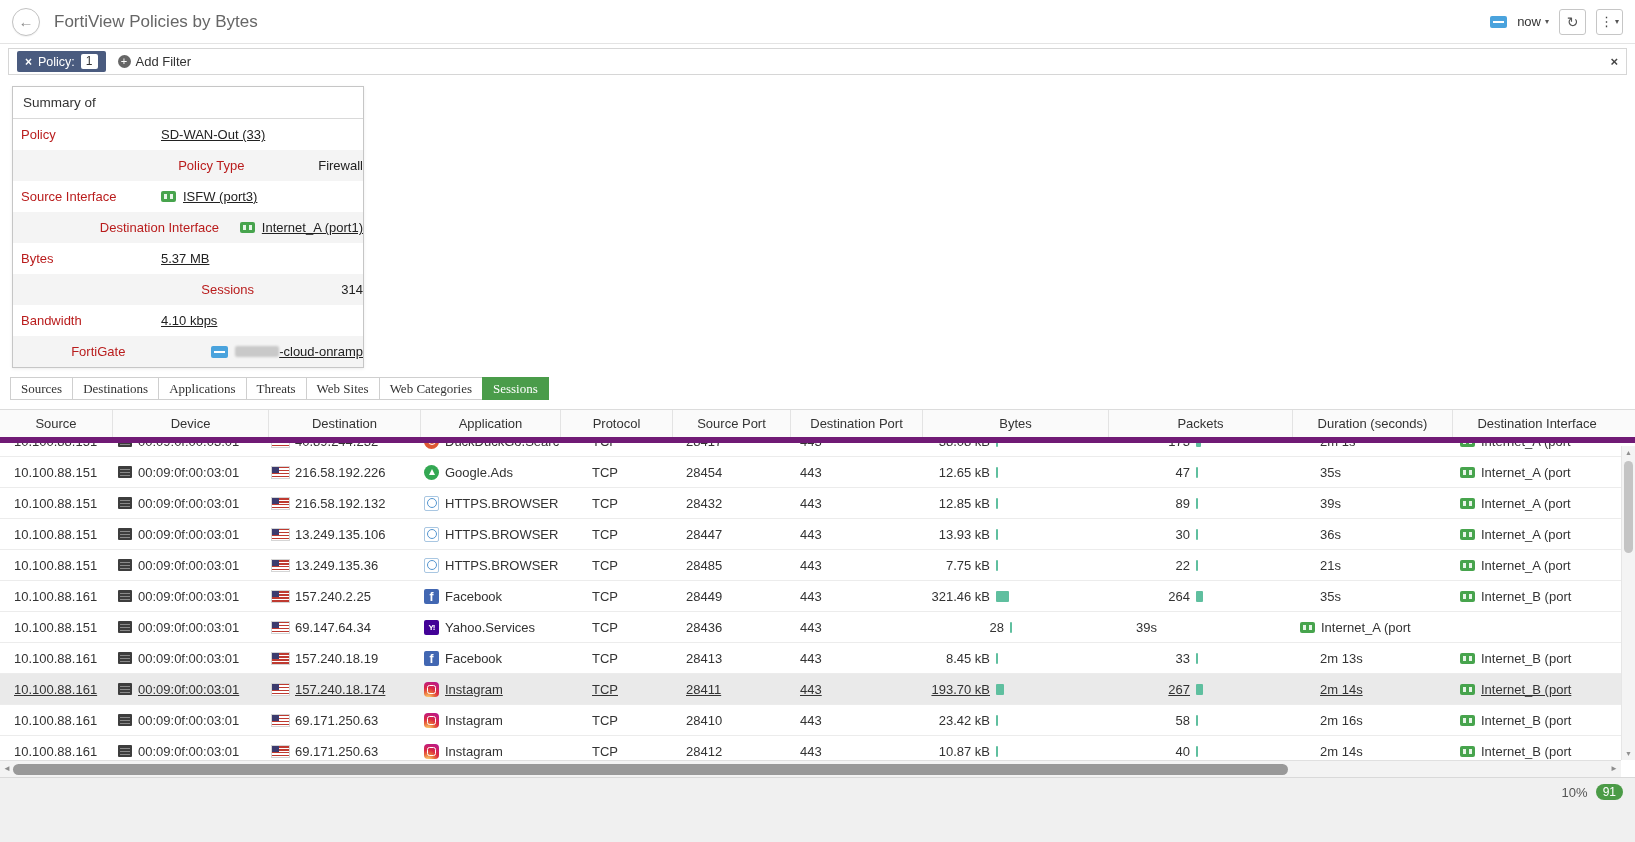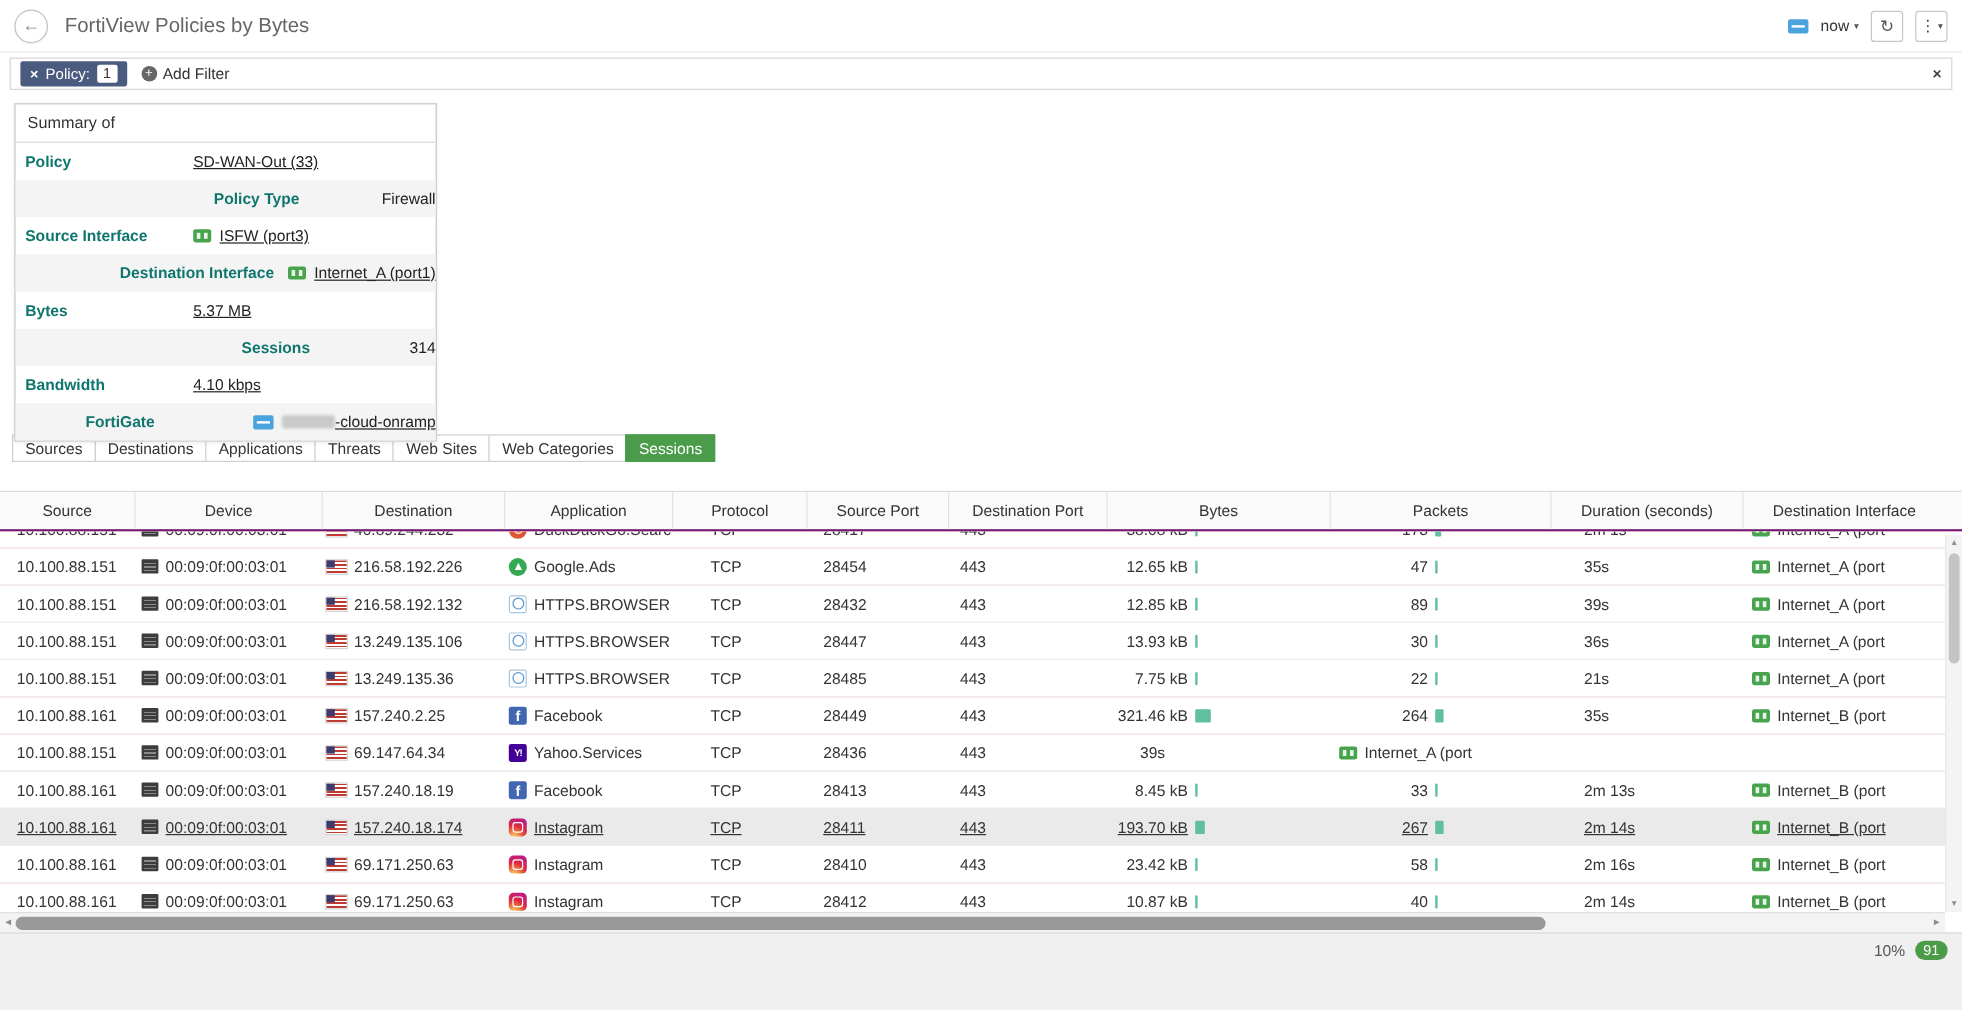--- a/index.html
+++ b/index.html
@@ -25,35 +25,35 @@
   .chip-val { background:#fff; color:#333; border-radius:2px; padding:0 5px; height:15px; line-height:15px; font-size:12px; }
   .add-filter { display:flex; align-items:center; gap:5px; font-size:13px; color:#333; background:none; border:none; cursor:pointer; font-family:inherit; }
   .plus-ic { width:13px; height:13px; border-radius:50%; background:#666; color:#fff; font-size:11px; line-height:12px; text-align:center; display:inline-block; }
   .clear-x { margin-left:auto; color:#444; font-size:13px; font-weight:bold; cursor:pointer; }
 
   
   .summary { position:absolute; top:86px; left:12px; width:352px; background:#fff; border:1px solid #c6c6c6; z-index:3; font-size:13px; box-shadow:0 1px 3px rgba(0,0,0,.08); }
   .summary-title { padding:8px 10px; border-bottom:1px solid #d9d9d9; color:#333; font-size:13.5px; }
   .srow { display:flex; align-items:center; height:31px; }
   .srow.alt { background:#f4f4f4;justify-content:flex-end; }
-  .slabel { flex:0 0 148px; padding-left:8px; color:#0f766e;font-weight:bold; }
+  .slabel { flex:0 0 148px; padding-left:8px; color:#b91c1c; }
   .sval { display:flex; align-items:center; color:#222; }
   .sval .ic { margin-right:7px; }
   .sval .link { text-decoration:underline; cursor:pointer; }
   .redacted { display:inline-block; width:44px; height:11px; background:#c9c9c9; border-radius:2px; filter:blur(1.2px); }
 
   
-  .tabs { position:absolute; top:362px; left:10px; display:flex; }
+  .tabs { position:absolute; top:377px; left:10px; display:flex;font-family:Liberation Serif, serif; }
   .tab { height:23px; line-height:21px; padding:0 10px; border:1px solid #cfcfcf; background:#fff; font-size:13px; color:#333; margin-left:-1px; cursor:pointer; }
   .tab:first-child { margin-left:0; }
   .tab.active { background:#4a9c4a; border-color:#4a9c4a; color:#fff; }
 
   
   .table { position:absolute; top:409px; left:0; right:0; }
-  .thead { display:grid; grid-template-columns:var(--cols); height:34px; background:#fafafa; border-top:1px solid #dcdcdc; border-bottom:2px solid #701a75; }
+  .thead { display:grid; grid-template-columns:var(--cols); height:34px; background:#fafafa; border-top:1px solid #dcdcdc; border-bottom:6px solid #701a75; }
   .th { display:flex; align-items:center; justify-content:center; color:#333; font-size:13px; border-left:1px solid #e3e3e3; cursor:pointer; white-space:nowrap; overflow:hidden; }
   .th:first-child { border-left:0; }
   .tbody { height:317px; overflow:hidden; background:#ec4899; }
   .trow { display:grid; grid-template-columns:var(--cols); height:31px; border-bottom:1px solid #ececec; background:#fff; cursor:pointer; }
   .trow.clipped { margin-top:-17px; }
   .trow.hover { background:#eaeaea; }
   .trow.hover .txt { text-decoration:underline; }
   .td { display:flex; align-items:center; font-size:13px; color:#333; white-space:nowrap; overflow:hidden; }
   .c-source { padding-left:14px; }
   .c-device { padding-left:6px; gap:6px; }
@@ -495,20 +495,24 @@
         </div>
     <div class="td c-proto">
           <span class="txt">TCP</span>
         </div>
     <div class="td c-sport">
           <span class="txt">28436</span>
         </div>
     <div class="td c-dport">
           <span class="txt">443</span>
         </div>
+    <div class="td c-packets">
+          <span class="num txt">28</span>
+          <span class="mini-bar" style="width: 2px;"></span>
+        </div>
     <div class="td c-dur">
           <span class="txt">39s</span>
         </div>
     <div class="td c-iface">
           <span class="ic icon-interface"></span>
           <span class="txt">Internet_A (port</span>
         </div>
   </div>
       <div class="trow">
     <div class="td c-source">

